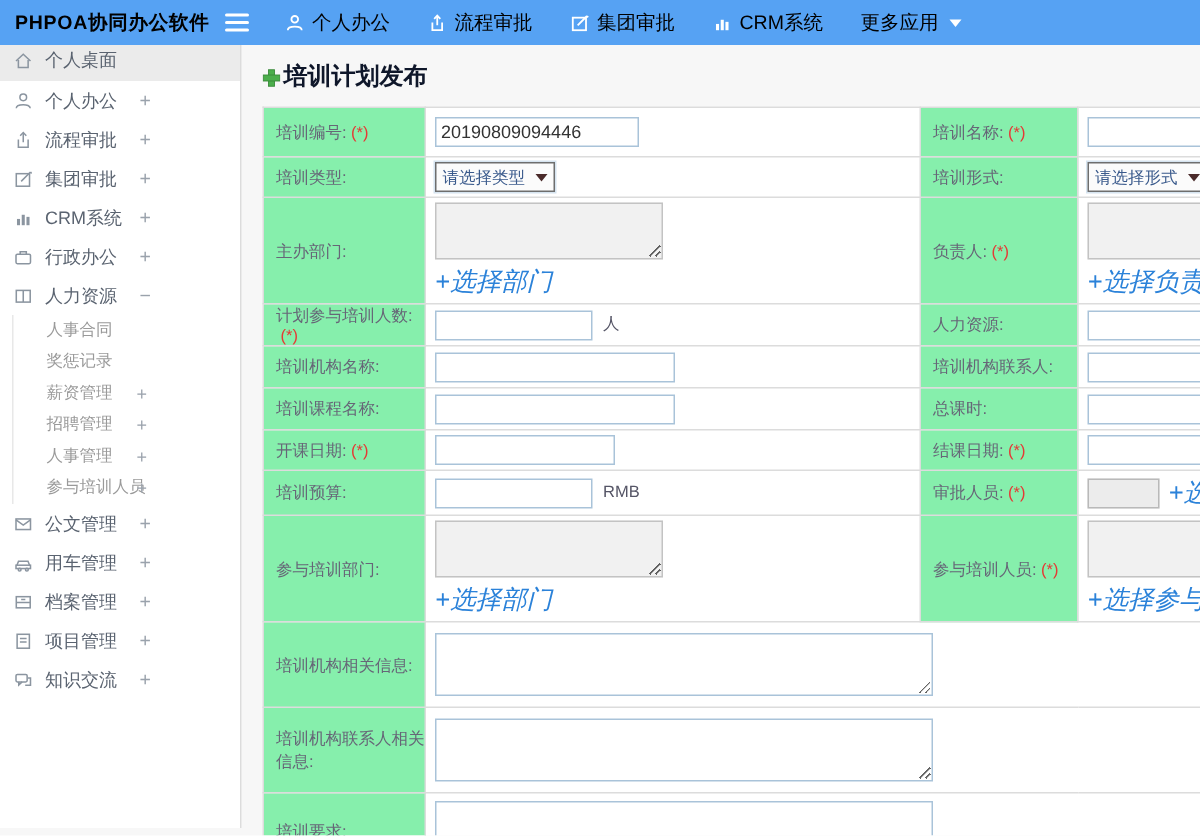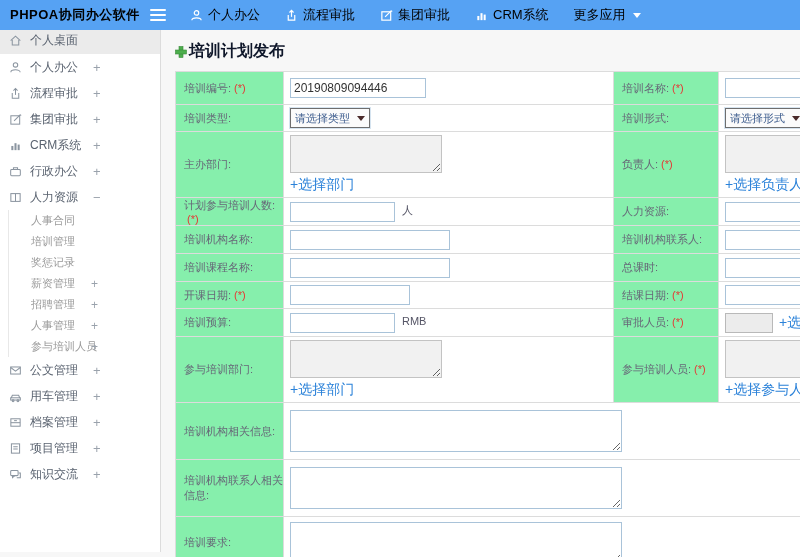--- a/index.html
+++ b/index.html
@@ -48,22 +48,22 @@
   input.txt { height:20px; border:1px solid #a9c3d9; font-size:12px; padding:0 3px; color:#333;
               background:#fff; vertical-align:middle; font-family:"Liberation Sans",sans-serif; }
   input.ro { background:#ececec; border-color:#b9b9b9; }
   .w48{width:48px;} .w105{width:105px;} .w120{width:120px;} .w136{width:136px;}
   .w150{width:150px;} .w160{width:160px;}
 
   textarea { font-family:"Liberation Sans",sans-serif; font-size:12px; color:#333; display:block; }
   textarea.small { width:152px; height:38px; background:#f1f1f1; border:1px solid #c3c3c3; }
   textarea.big { width:332px; height:42px; background:#fff; border:1px solid #a9c3d9; }
 
-  .link { color:#2b82d9; font-size:14px; text-decoration:none; display:inline-block;
-          margin-top:3px; cursor:pointer; white-space:nowrap; }
+  .link { color:#2b82d9; font-size:17px; text-decoration:none; display:inline-block;
+          margin-top:3px; cursor:pointer; white-space:nowrap;font-style:italic; }
   .inline-link { margin:0 0 0 6px; vertical-align:middle; }
   .unit { font-size:11px; color:#556; margin-left:7px; }
 
   .sel { display:inline-flex; align-items:center; gap:7px; border:1px solid #6e6e6e; background:#fbfbfb;
          height:20px; padding:0 4px 0 4px; font-size:11px; color:#3a5a8c; cursor:pointer;
          box-shadow:0 0 0 1px #d6e4f0; }
   .sel-caret { width:0; height:0; border-left:4px solid transparent; border-right:4px solid transparent;
                border-top:5px solid #4a2a2a; }
 </style>
 </head>
@@ -167,21 +167,20 @@
     <svg viewBox="0 0 14 14">
         <rect x="2" y="2.8" width="10" height="8.4"></rect>
         <path d="M7 2.8 V11.2"></path>
       </svg>
     <span>人力资源</span>
     <span class="plus">−</span>
   </div>
 
   <div class="submenu">
     <div class="side-sub"><span>人事合同</span></div>
-    <div class="side-sub"><span>培训管理</span></div>
     <div class="side-sub"><span>奖惩记录</span></div>
     <div class="side-sub"><span>薪资管理</span><span class="plus">+</span></div>
     <div class="side-sub"><span>招聘管理</span><span class="plus">+</span></div>
     <div class="side-sub"><span>人事管理</span><span class="plus">+</span></div>
     <div class="side-sub"><span>参与培训人员</span><span class="plus">+</span></div>
   </div>
 
   <div class="side-item">
     <svg viewBox="0 0 14 14">
         <rect x="1.8" y="3.2" width="10.4" height="7.6"></rect>

